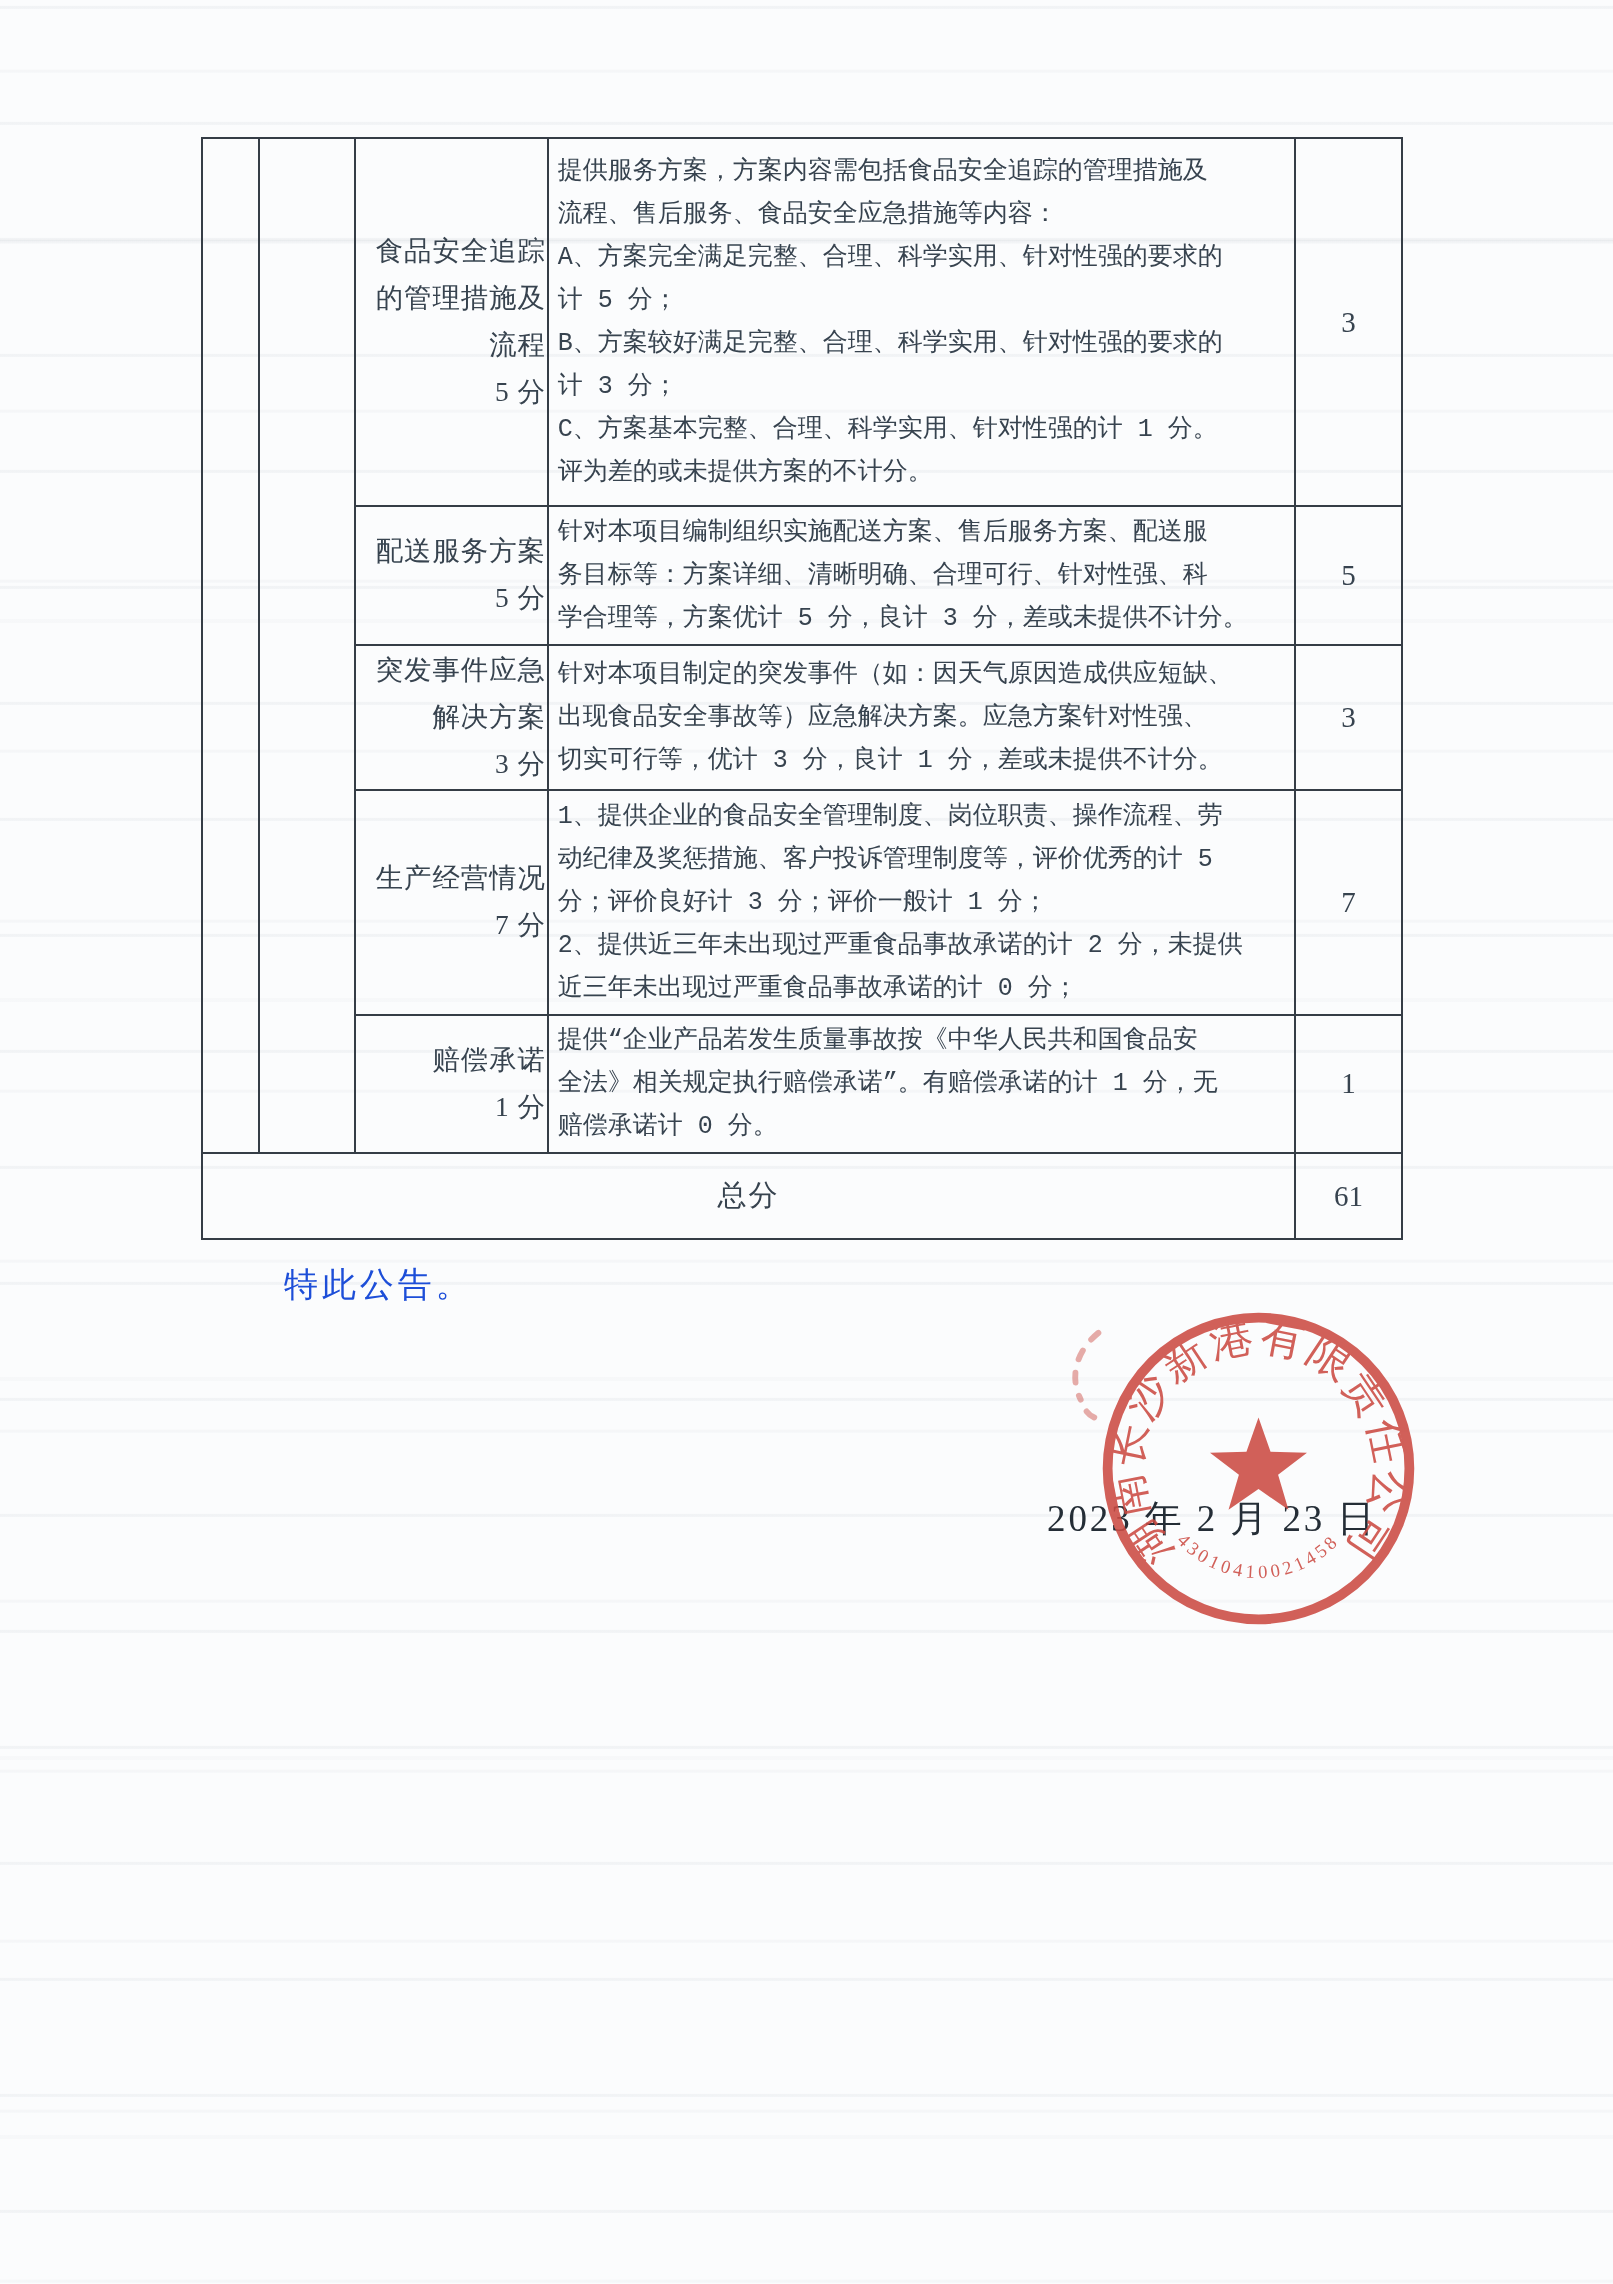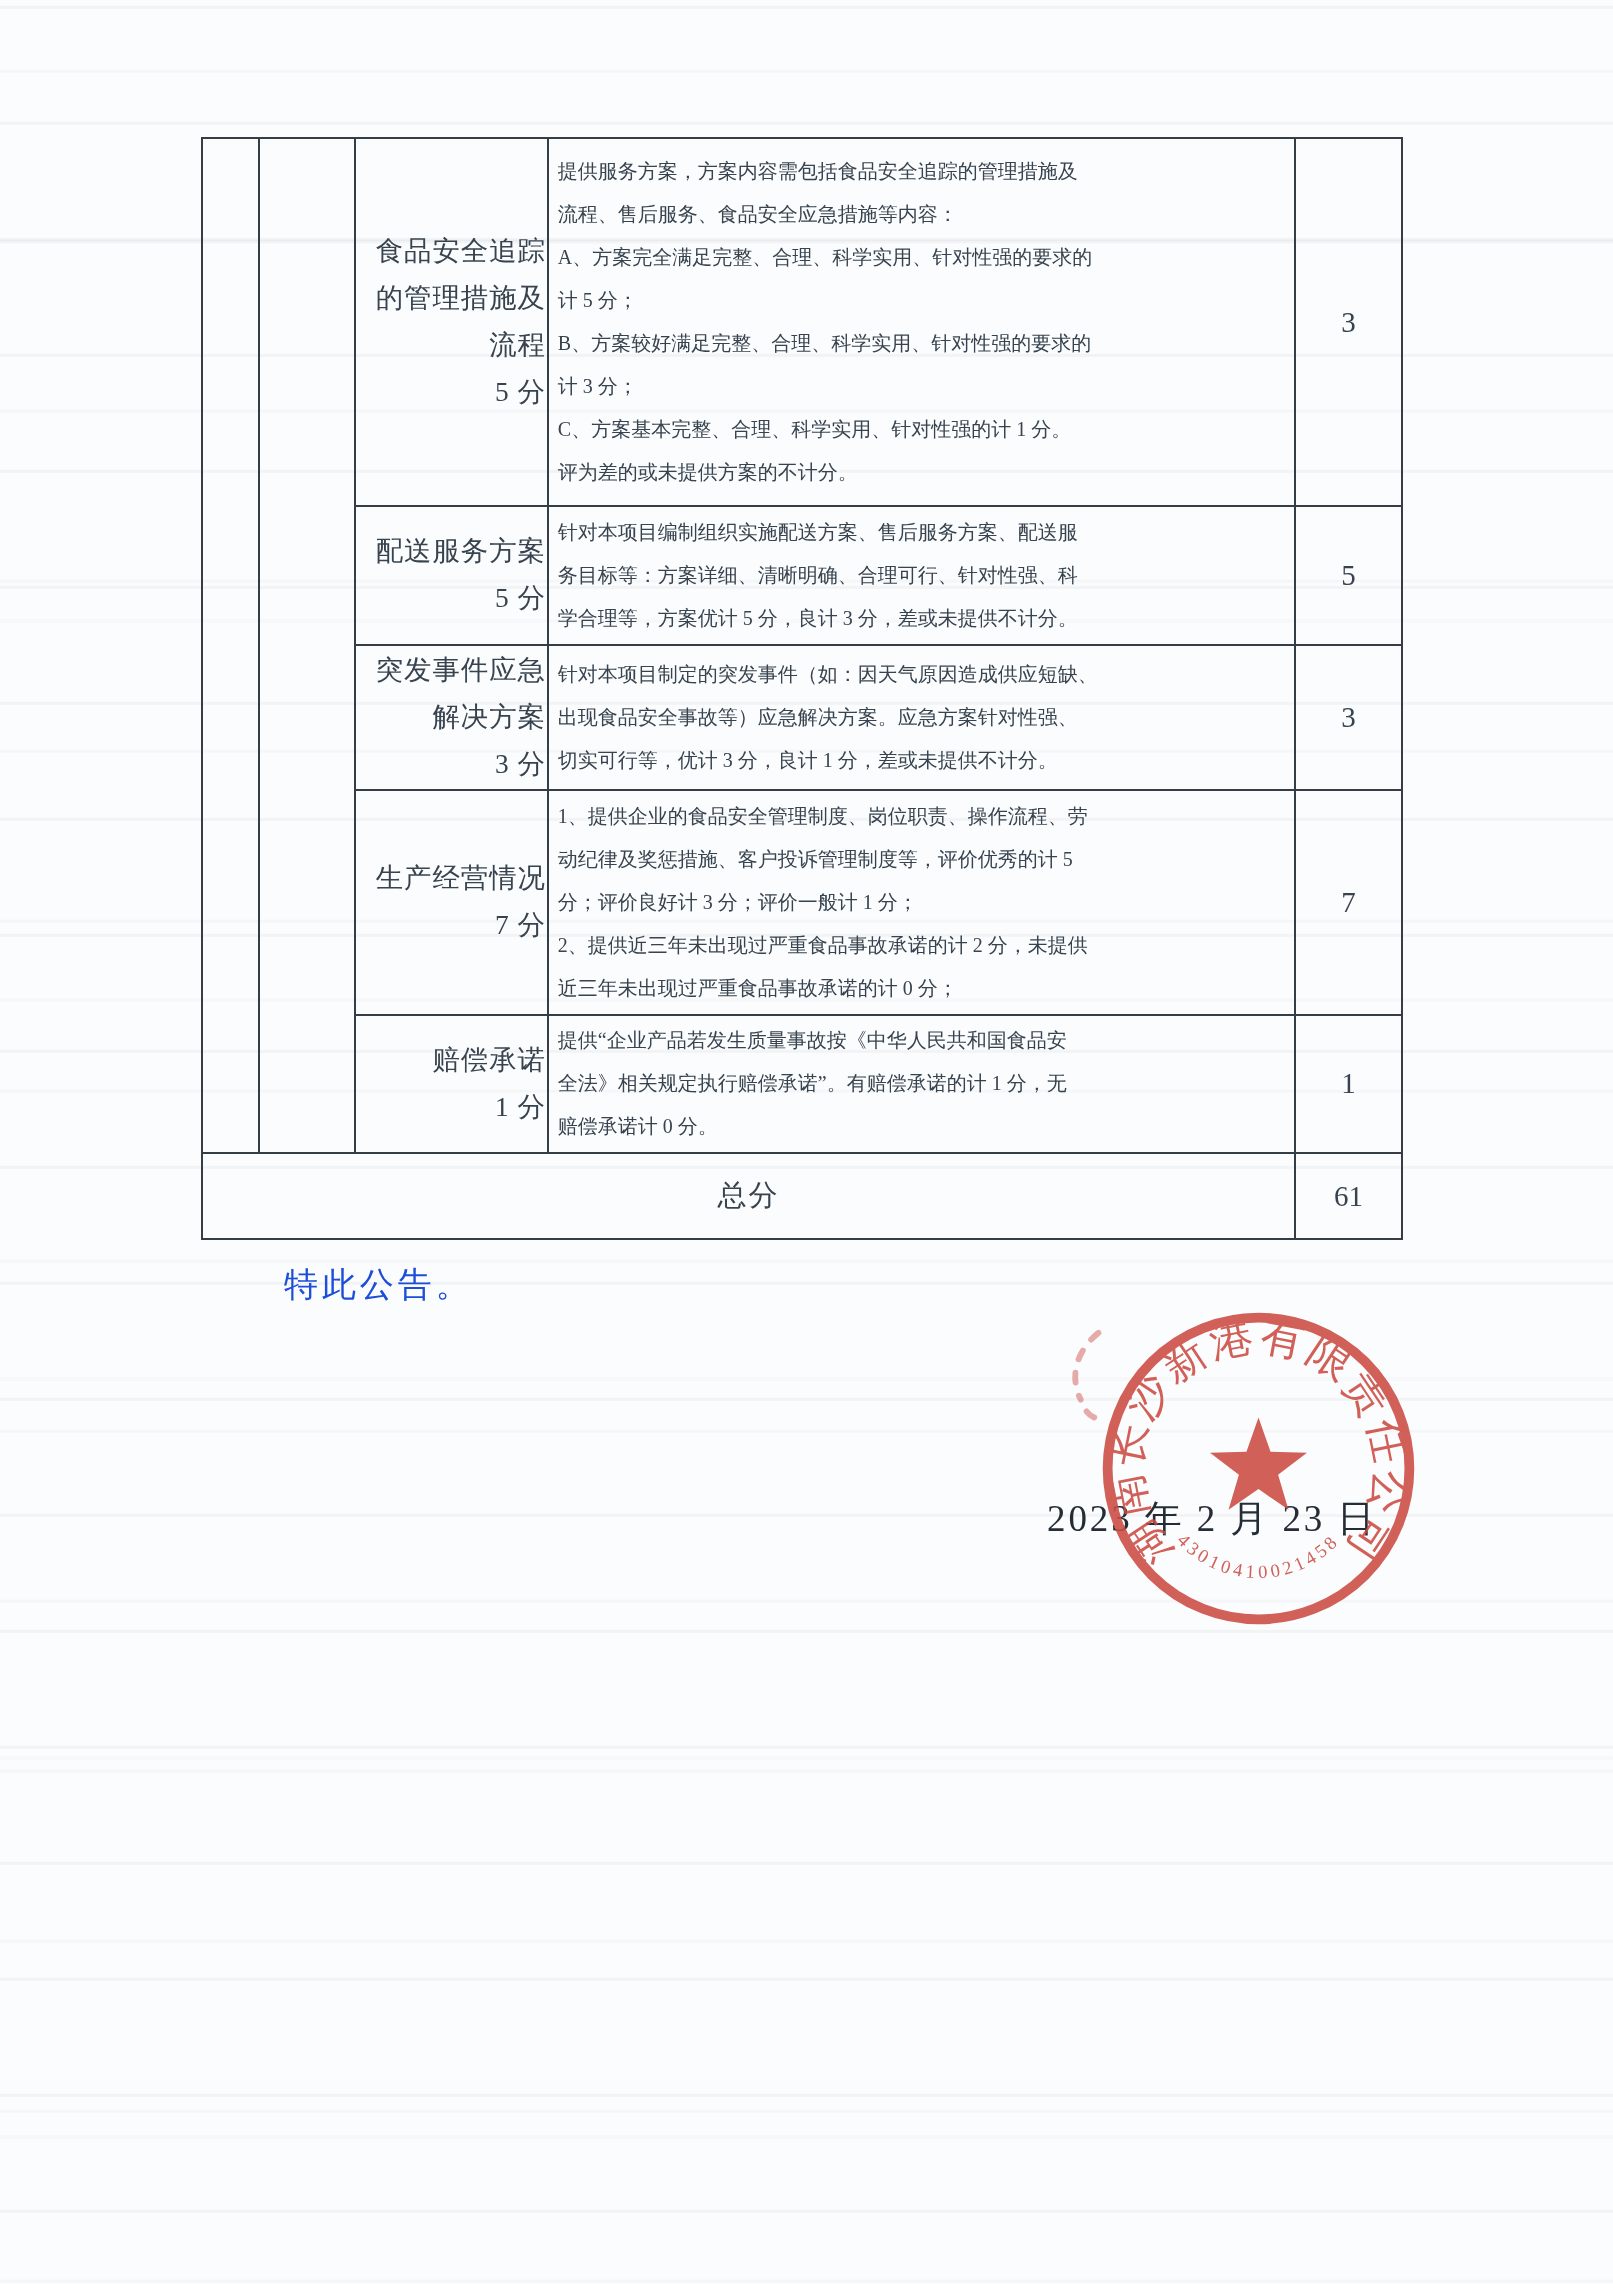--- a/index.html
+++ b/index.html
@@ -34,26 +34,27 @@
   }
   td.cell-criterion{
     text-align:right;
     font-size:27.4px;
     line-height:47px;
     letter-spacing:1px;
     white-space:pre-line;
     color:#37434f;
   }
   td.cell-description{
-    font-size:20px;
+    font-size:25px;
     line-height:43px;
     padding:3.9px 5.9px 3.9px 8.8px;
     white-space:pre-line;
     text-align:left;
     color:#37434f;
+    font-family:Liberation Mono, monospace;
   }
   td.cell-score{
     text-align:center;
     font-size:29px;
     color:#37434f;
   }
   td.cell-total-label{
     text-align:center;
     font-size:29px;
     letter-spacing:2px;

